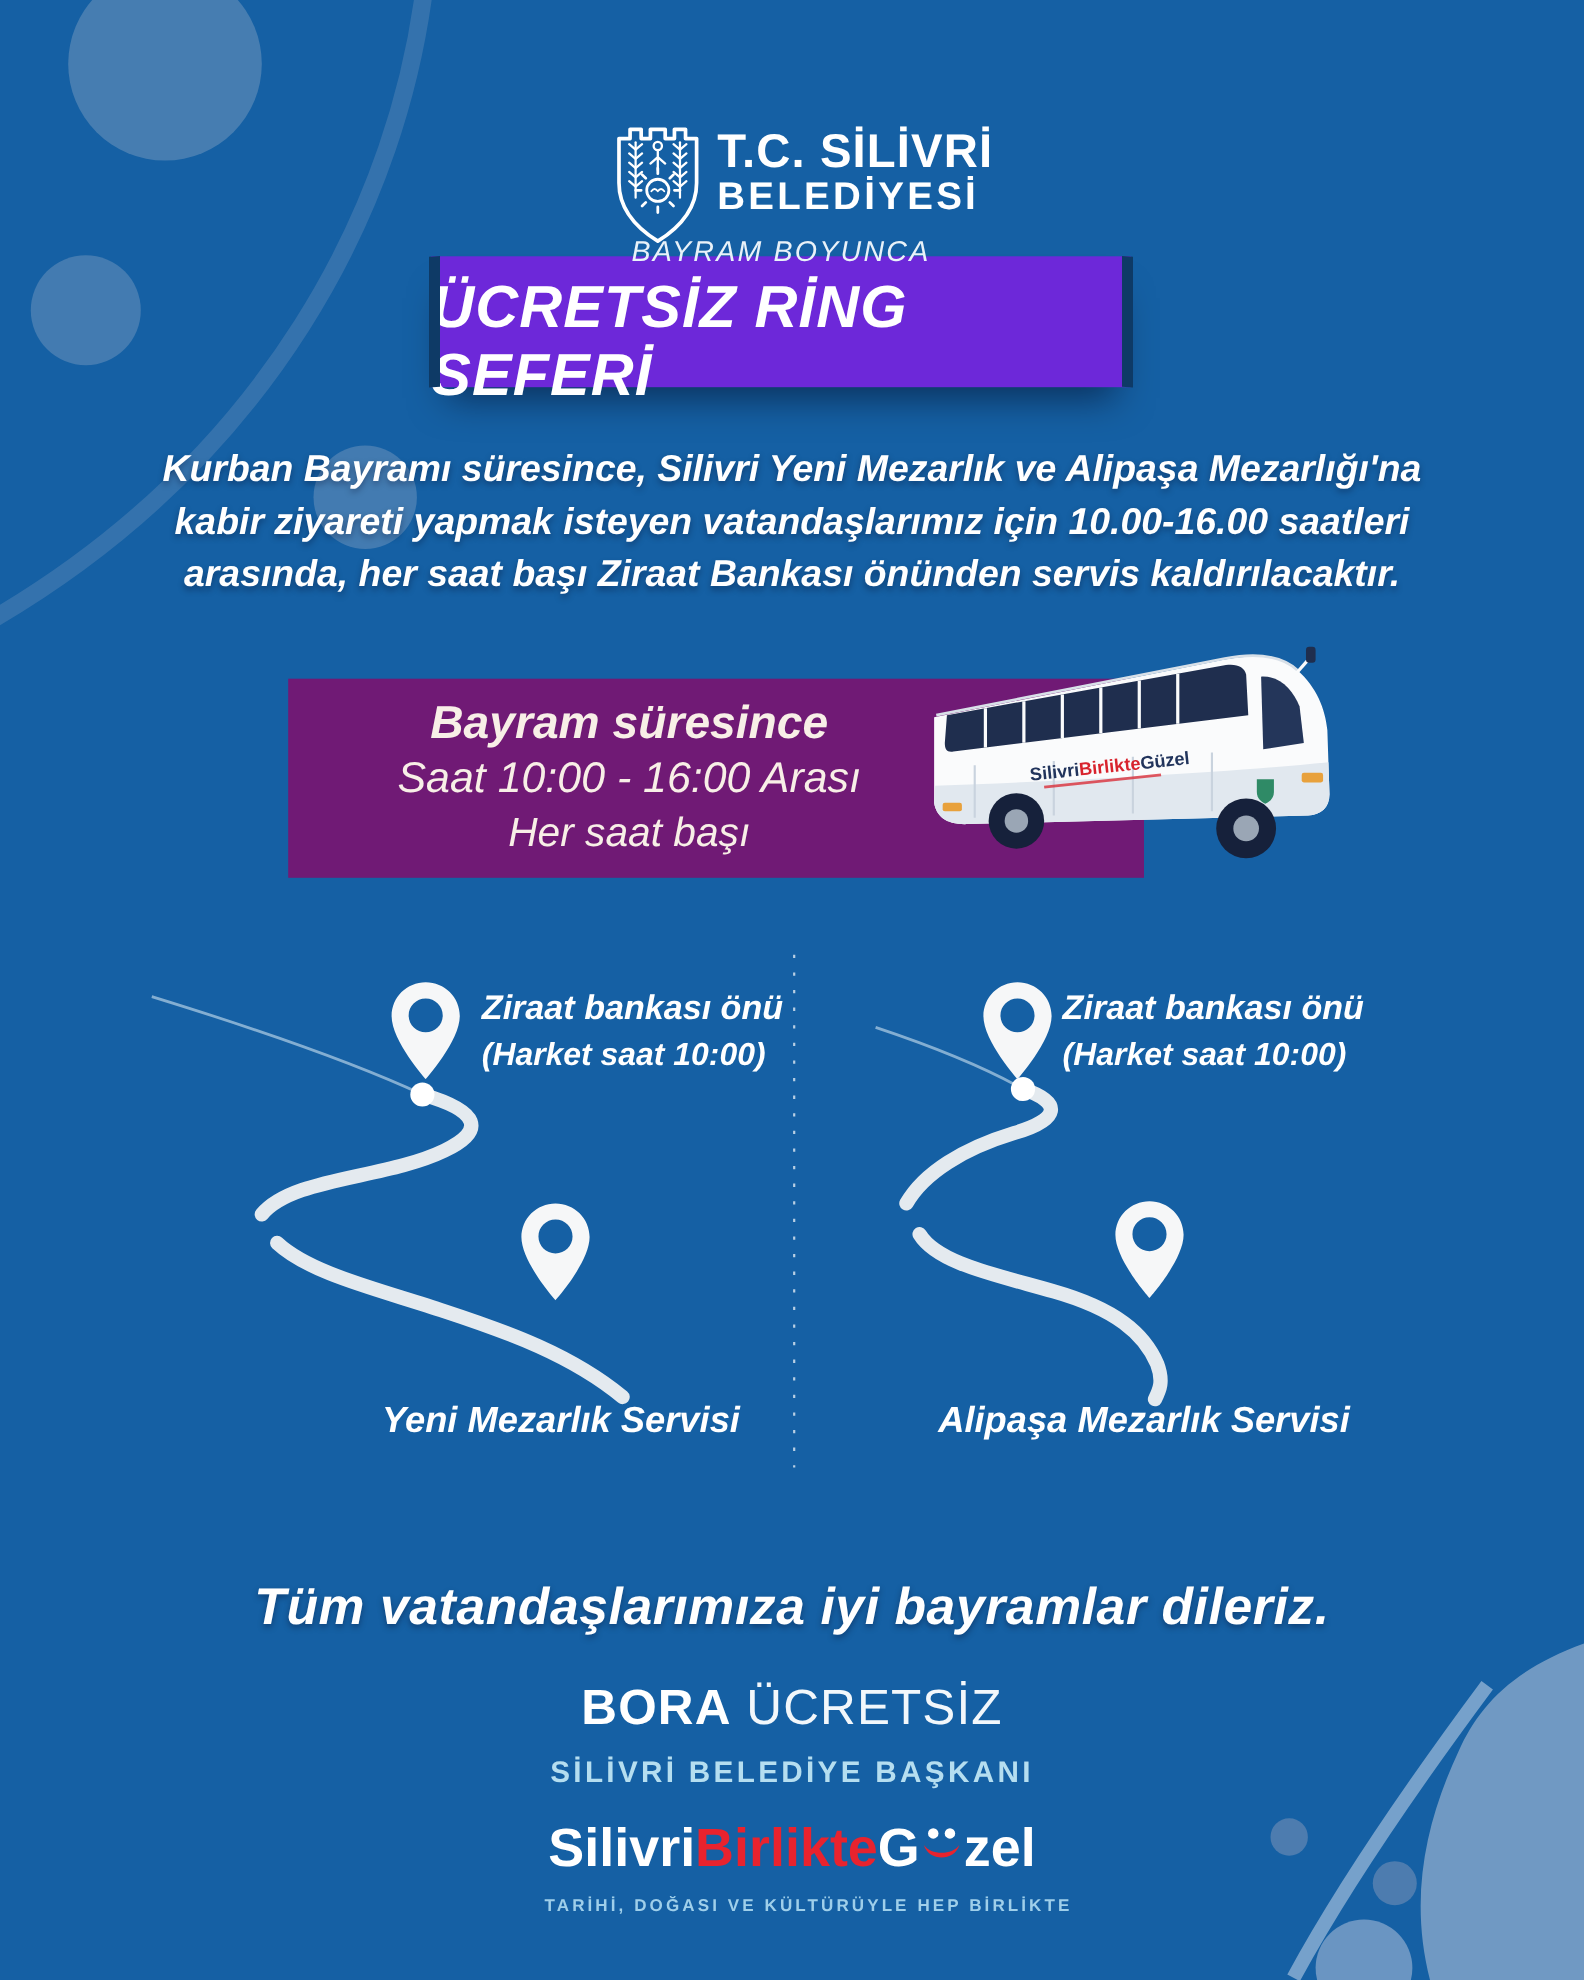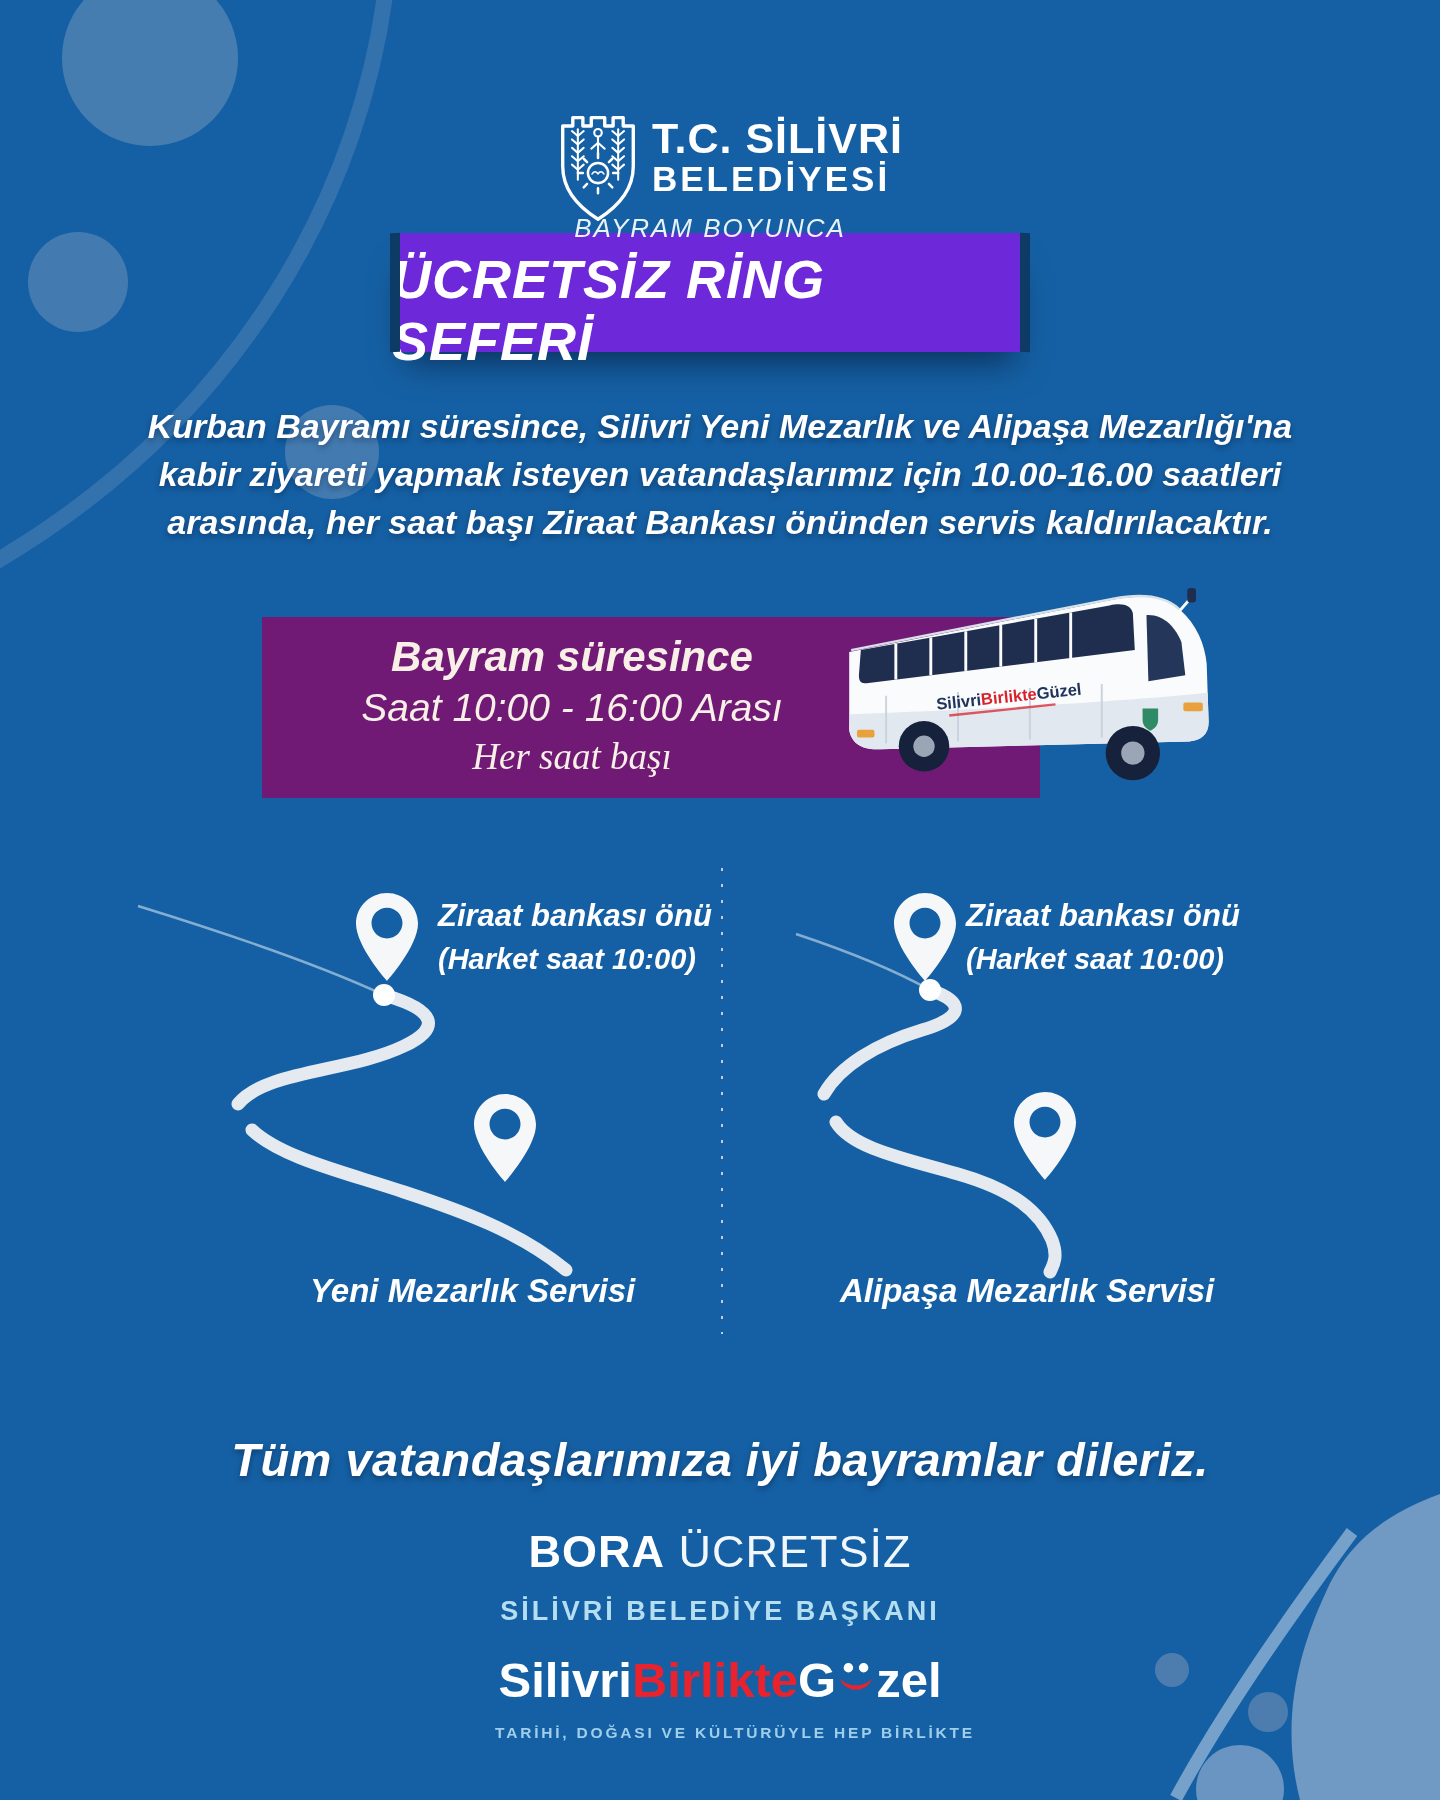--- a/index.html
+++ b/index.html
@@ -23,28 +23,28 @@
   .ribbon-title{color:#FFF;font-style:italic;font-weight:800;font-size:54px;letter-spacing:1px;margin-top:4px;}
   
   .intro{left:60px;top:402px;width:1320px;text-align:center;color:#fff;
          font-style:italic;font-weight:700;font-size:34px;line-height:48px;
          text-shadow:0 3px 6px rgba(0,0,30,.35);}
   
   .schedule{left:262px;top:617px;width:778px;height:181px;background:#701a75;z-index:1;}
   .schedule-text{position:absolute;left:0;top:14px;width:620px;text-align:center;color:#F8EFE7;font-style:italic;}
   .sch-1{font-weight:800;font-size:42px;line-height:52px;}
   .sch-2{font-weight:500;font-size:39px;line-height:50px;}
-  .sch-3{font-weight:500;font-size:37px;line-height:48px;font-family:Liberation Serif, serif;}
+  .sch-3{font-weight:500;font-size:37px;line-height:48px;}
   
   .bus{left:822px;top:556px;width:408px;height:230px;z-index:3;}
   
   .stop-label{width:320px;color:#fff;font-style:italic;text-align:left;}
   .stop-line1{font-weight:800;font-size:31px;}
   .stop-line2{font-weight:700;font-size:29px;margin-top:9px;}
-  .service-label{width:400px;color:#fff;font-style:italic;font-weight:800;font-size:33px;}
+  .service-label{width:400px;text-align:center;color:#fff;font-style:italic;font-weight:800;font-size:33px;}
   
   .closing{left:0;top:1432px;width:1440px;text-align:center;color:#fff;
            font-style:italic;font-weight:800;font-size:47px;letter-spacing:.5px;
            text-shadow:0 3px 6px rgba(0,0,30,.35);}
   .sig-name{left:0;top:1526px;width:1440px;text-align:center;color:#fff;font-size:45px;letter-spacing:1px;}
   .sig-first{font-weight:800;}
   .sig-last{font-weight:500;color:#F2F7FB;}
   .sig-role{left:0;top:1596px;width:1440px;text-align:center;color:#B5DEF0;
             font-weight:600;font-size:27px;letter-spacing:3px;}
   

